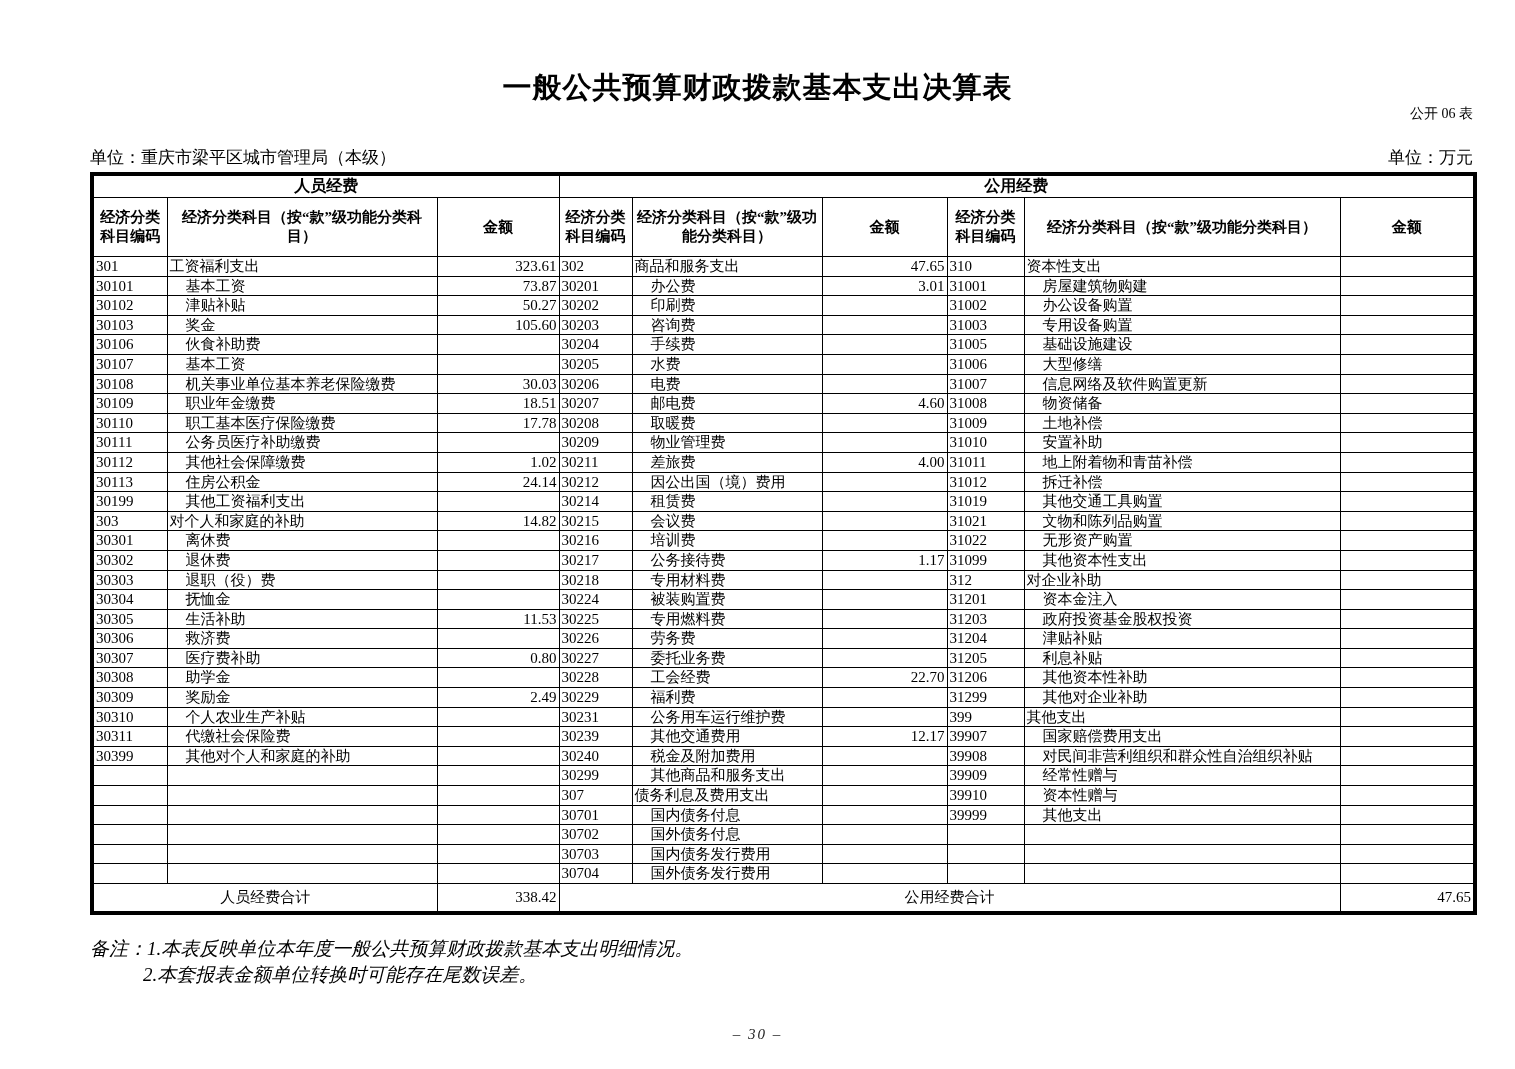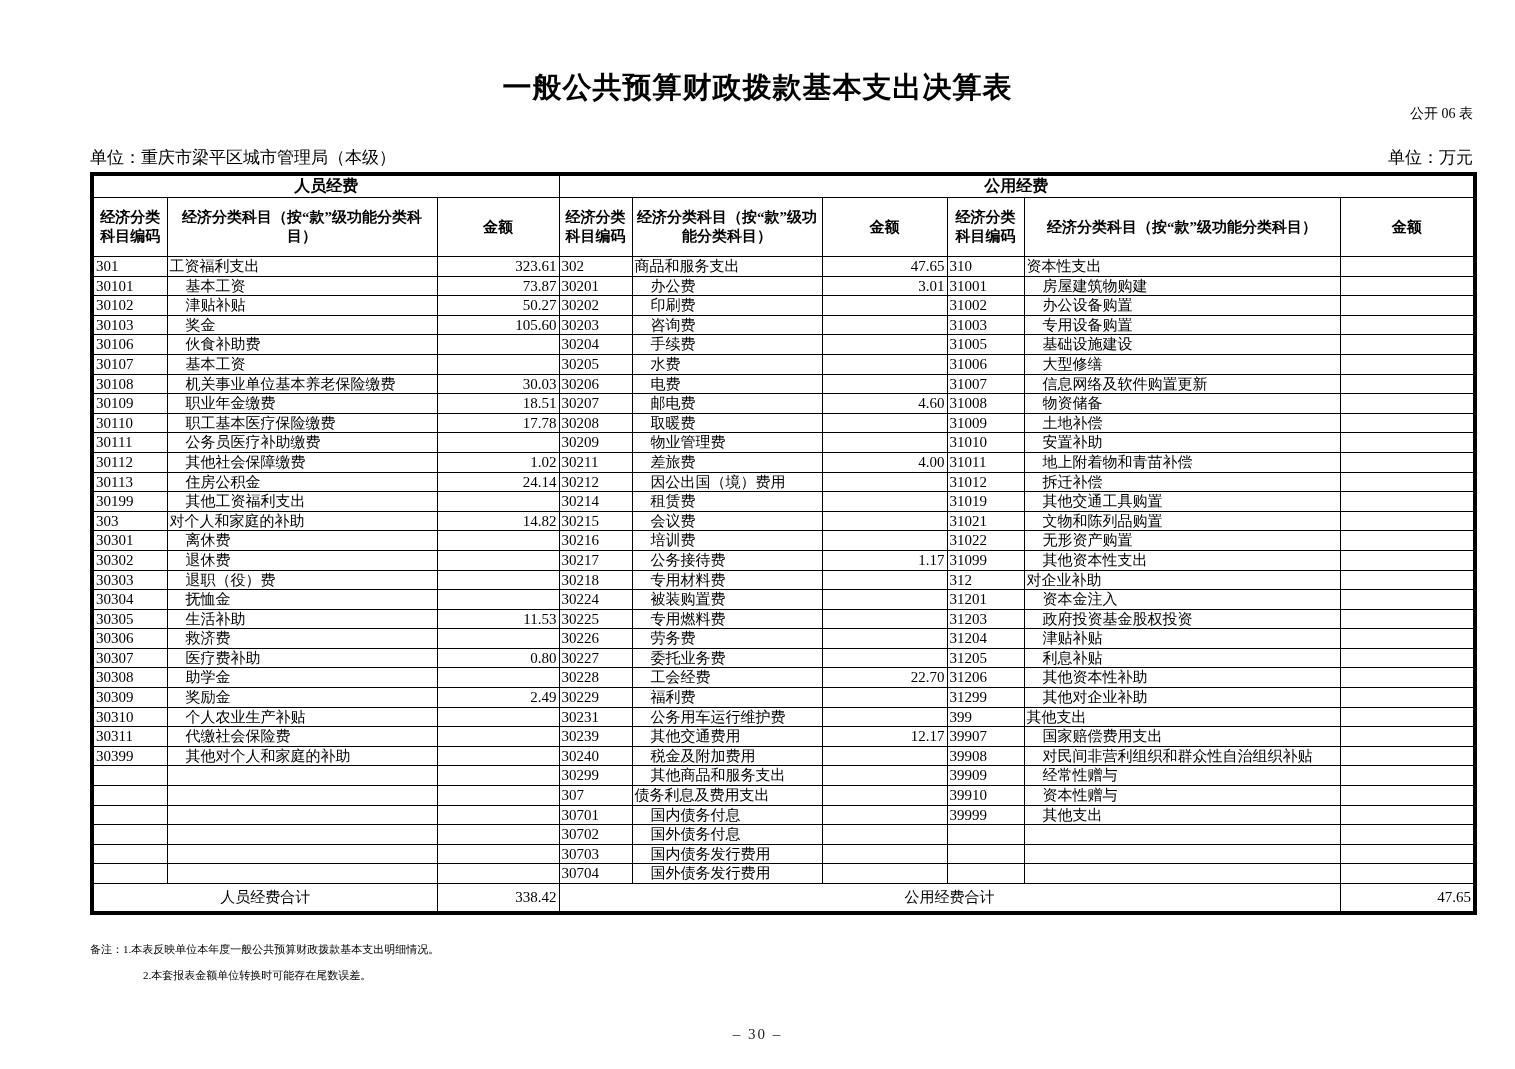--- a/index.html
+++ b/index.html
@@ -45,26 +45,26 @@
   td.code{text-align:left;}
   td.name{text-align:left;}
   td.name.sub{padding-left:18px;}
   td.cat{font-weight:bold;margin-left:20px;}
   td.amt{text-align:right;}
   tr.total-row td{height:27px;font-size:15px;}
   tr.total-row td.lbl{font-weight:normal;text-align:center;}
   table.main{border:4px solid #000000;}
   .notes{
     position:absolute;top:936px;left:90px;width:1383px;
-    font-size:11px;line-height:26px;
+    font-size:19px;line-height:26px;font-style:italic;
   }
   .notes .note2{padding-left:53px;}
   .page-number{
     position:absolute;top:1026px;left:0;width:100%;
-    text-align:center;font-size:15px;color:#222;letter-spacing:2px;
+    text-align:center;font-size:15px;color:#222;letter-spacing:2px;font-style:italic;
   }
 </style>
 </head>
 <body>
 
 <div class="page">
 
   <div class="title">一般公共预算财政拨款基本支出决算表</div>
   <div class="form-code">公开 06 表</div>
 

